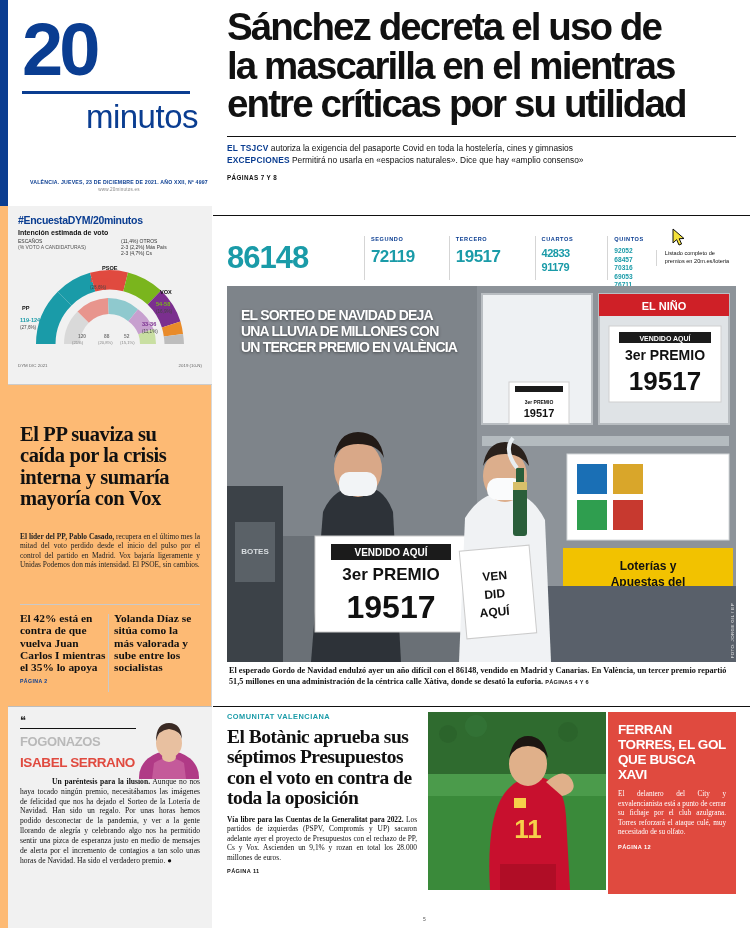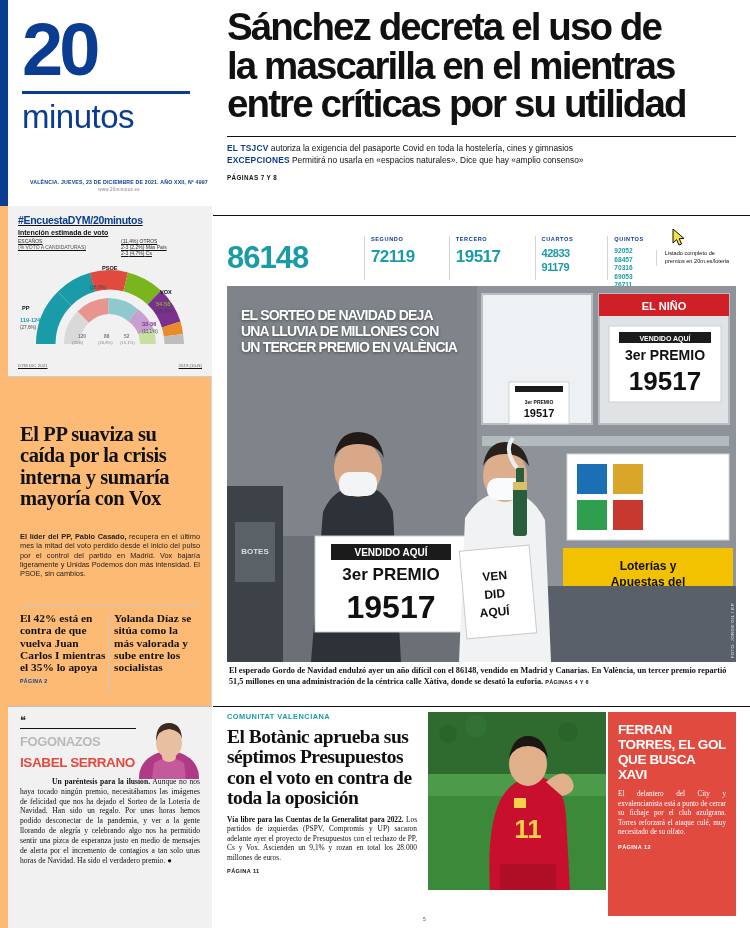--- a/index.html
+++ b/index.html
@@ -29,53 +29,53 @@
   }
   .logo-20 {
     font-family:"Liberation Sans", sans-serif;
     font-weight:bold; font-size:74px; line-height:0.8; color:#0a3d91;
     letter-spacing:-4px;
   }
   .logo-underline {
     width:168px; height:3px; background:#0a3d91; margin:12px 0 4px 0;
   }
   .logo-min {
-    font-size:33px; color:#0a3d91; letter-spacing:-0.5px; font-weight:400;
+    font-size:33px; color:#0a3d91; letter-spacing:-0.5px; font-weight:400;text-align:right;
   }
   .logo-meta {
     position:absolute; left:22px; bottom:14px; font-size:5.2px; color:#0a3d91; font-weight:bold;
     letter-spacing:0.2px;
   }
   .logo-meta .web { display:block; color:#888; font-weight:normal; font-size:4.6px; text-align:center; margin-top:2px;}
 
   
   .encuesta {
-    position:absolute; left:8px; top:206px; width:204px; padding:8px 10px 8px 10px;
-    background:#f1f1f1; border-bottom:1px solid #ccc;text-decoration:underline;
+    position:absolute; left:8px; top:206px; width:204px; padding:8px 10px 16px 10px;
+    background:#f1f1f1; border-bottom:1px solid #ccc;
   }
   .encuesta-title { color:#0a3d91; font-weight:bold; font-size:10.5px; letter-spacing:-0.3px;}
   .encuesta-sub { font-weight:bold; font-size:7px; margin-top:3px; }
   .encuesta-sub2 { font-size:5px; color:#555; }
   .enc-cols { display:flex; justify-content:space-between; font-size:5px; color:#333; margin-top:2px;}
   .enc-left { width:52%; }
   .enc-right { width:44%; text-align:left; }
   .chart-wrap { position:relative; height:104px; margin-top:2px; }
   .chart-caption { display:flex; justify-content:space-between; font-size:4.4px; color:#666; margin-top:1px;}
 
   
   .lead-head {
     position:absolute; left:8px; top:418px; width:204px; padding:6px 12px 0 12px;
   }
   .lead-head h2 {
     margin:0; font-family:"Liberation Serif", serif; font-weight:bold;
     font-size:20.5px; line-height:1.04; letter-spacing:-0.4px;
   }
   .lead-body {
     position:absolute; left:8px; top:532px; width:204px; padding:0 12px;
-    font-family:Liberation Sans, sans-serif; font-size:7.4px; line-height:1.26; color:#222;
+    font-family:Liberation Serif, serif; font-size:7.4px; line-height:1.26; color:#222;
     text-align:justify;
   }
   .lead-body b { font-weight:bold; }
   .hr-left {
     position:absolute; left:20px; width:180px; height:1px; background:#c9c9c9;
   }
   .two-briefs {
     position:absolute; left:8px; top:612px; width:204px; padding:0 12px; display:flex; gap:8px;
   }
   .brief { width:50%; font-family:"Liberation Serif", serif; font-weight:bold; font-size:11.4px; line-height:1.08; }
@@ -165,21 +165,21 @@
   .cv-block h2 {
     margin:6px 0 0 0; font-family:"Liberation Serif", serif; font-weight:bold;
     font-size:19.5px; line-height:1.04; letter-spacing:-0.5px;
   }
   .cv-body { margin-top:7px; font-family:"Liberation Serif", serif; font-size:7.4px; line-height:1.27; text-align:justify;}
   .cv-pag { margin-top:6px; font-size:5.6px; font-weight:bold; letter-spacing:0.4px;}
   .sport-photo {
     position:absolute; left:428px; top:712px; width:178px; height:178px; overflow:hidden; background:#2e7d32;
   }
   .sport-box {
-    position:absolute; left:608px; top:712px; width:128px; height:204px; background:#e04a3f; color:#fff;
+    position:absolute; left:608px; top:712px; width:128px; height:182px; background:#e04a3f; color:#fff;
     padding:10px 10px 0 10px;
   }
   .sport-box h3 {
     margin:0; font-family:"Liberation Sans",sans-serif; font-weight:bold; font-size:13.5px; line-height:1.12; letter-spacing:-0.4px;
   }
   .sport-box p { font-family:"Liberation Serif", serif; font-size:7.2px; line-height:1.3; margin:8px 0 0 0; text-align:justify;}
   .sport-box .pag { font-family:"Liberation Sans",sans-serif; font-weight:bold; font-size:5.6px; margin-top:7px; letter-spacing:0.4px;}
   .page-num { position:absolute; left:423px; bottom:6px; font-size:5px; color:#555;}
 </style>
 </head>

